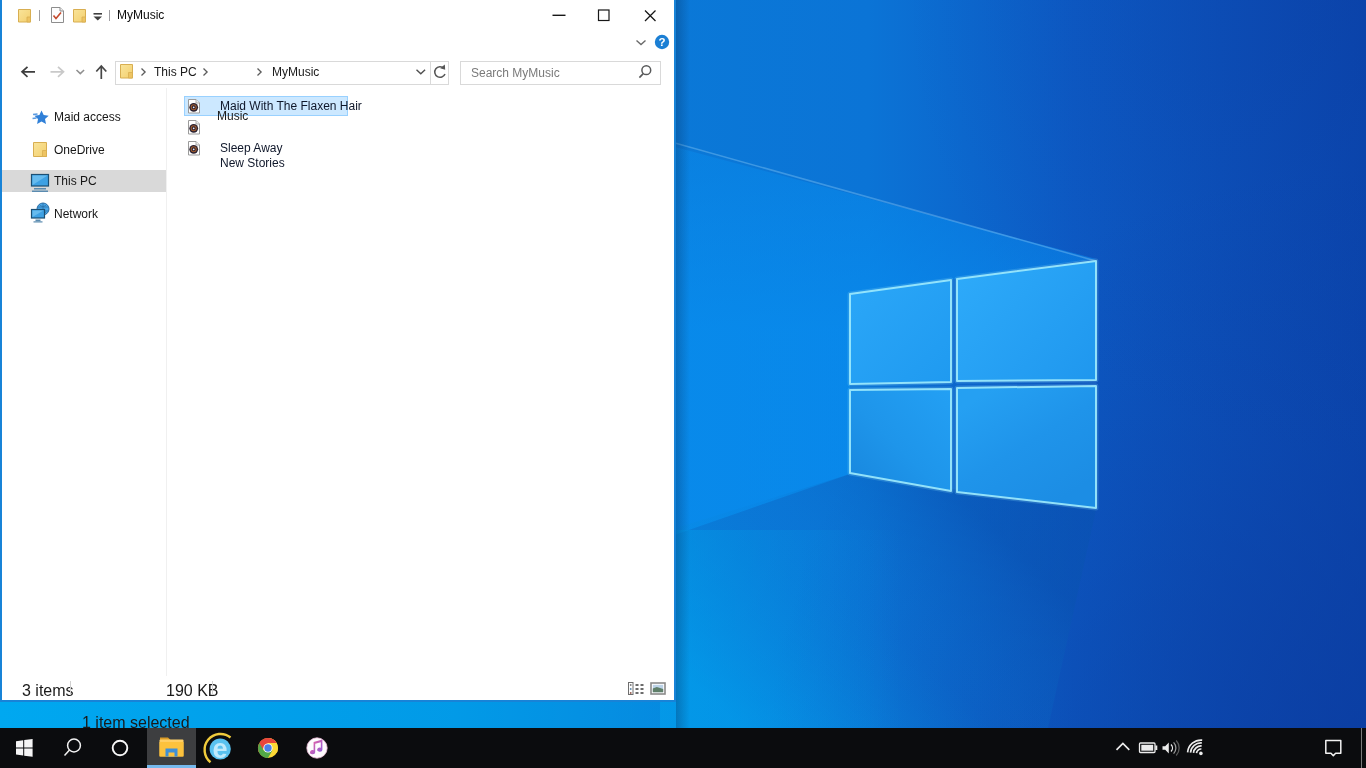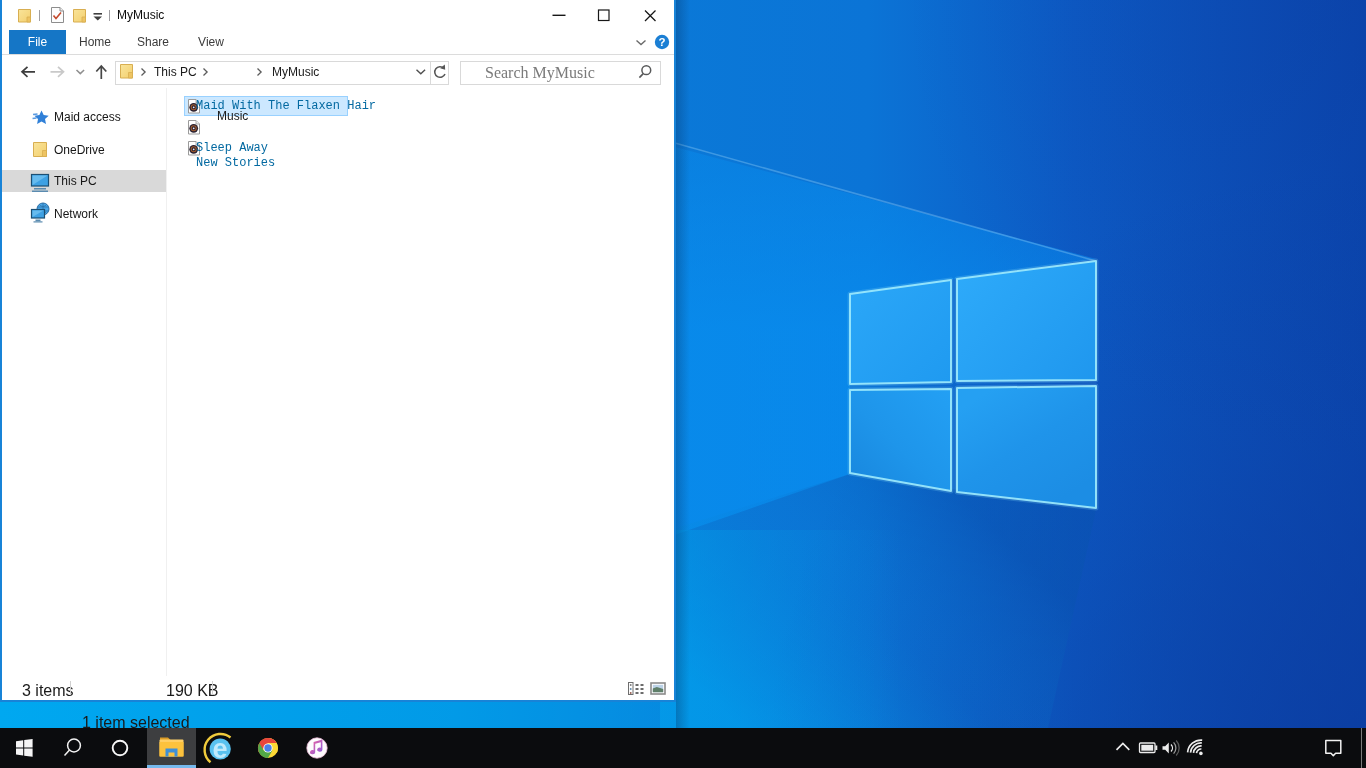--- a/index.html
+++ b/index.html
@@ -28,21 +28,21 @@
 #addr{position:absolute;left:113px;top:6px;width:314px;height:22px;border:1px solid #d9d9d9;}
 #refr{position:absolute;left:427px;top:6px;width:19px;height:22px;border:1px solid #d9d9d9;border-left:none;}
 #search{position:absolute;left:458px;top:6px;width:199px;height:22px;border:1px solid #d9d9d9;}
 .crumb{position:absolute;top:11px;font-size:12px;color:#1a1a1a;line-height:12px;white-space:nowrap;}
 
 .navitem{position:absolute;left:0;font-size:12px;color:#161616;white-space:nowrap;}
 .navtext{position:absolute;left:54px;top:0;line-height:21px;}
 #navsel{position:absolute;left:2px;top:170px;width:164px;height:22px;background:#d9d9d9;}
 #navline{position:absolute;left:166px;top:88px;width:1px;height:588px;background:#f0f0f0;}
 
-.fitem{position:absolute;left:196px;font-size:12px;color:#0369a1;line-height:21px;white-space:nowrap;font-family:Liberation Mono, monospace;}
+.fitem{position:absolute;left:220px;font-size:12px;color:#0f172a;line-height:21px;white-space:nowrap;}
 #fsel{position:absolute;left:184px;top:96px;width:164px;height:20px;background:#cce8ff;border:1px solid #99d1ff;box-sizing:border-box;}
 
 #status{position:absolute;left:2px;top:676px;width:672px;height:24px;font-size:16px;color:#1a1a1a;}
 .ssep{position:absolute;top:5px;width:1px;height:14px;background:#d0d0d0;}
 </style>
 </head>
 <body>
 <div id="screen">
 
 <svg id="wp" width="1366" height="768" viewBox="0 0 1366 768">
@@ -320,31 +320,25 @@
 </g>
 <g>
 <rect x="651" y="683" width="14" height="11" fill="none" stroke="#8a8a8a" stroke-width="1.6"></rect>
 <rect x="652.8" y="684.8" width="10.4" height="7.4" fill="#bcd3e8"></rect>
 <path d="M652.8,688.6 l4,-1.6 l6.4,2 v3.2 h-10.4 z" fill="#5f7f6a"></path>
 </g>
 </svg>
 <div class="ttext">MyMusic</div>
 <div class="qsep" style="left:39px"></div>
 <div class="qsep" style="left:109px"></div>
-<div id="ribbon">
-<div id="ftab">File</div>
-<div class="rtab" style="left:74px;width:38px;">Home</div>
-<div class="rtab" style="left:132px;width:38px;">Share</div>
-<div class="rtab" style="left:190px;width:38px;">View</div>
-</div>
 <div id="toolbar">
 <div id="addr"></div>
 <div id="refr"></div>
 <div id="search">
-          <span style="position:absolute;left:24px;top:5px;font-size:16px;color:#7a7a7a;line-height:12px;white-space:nowrap;font-family:Liberation Serif, serif;">Search MyMusic</span>
+          <span style="position:absolute;left:10px;top:5px;font-size:12px;color:#7a7a7a;line-height:12px;white-space:nowrap;">Search MyMusic</span>
         </div>
 <div class="crumb" style="left:152px;">This PC</div>
 <div class="crumb" style="left:215px;margin-top:44px;">Music</div>
 <div class="crumb" style="left:270px;">MyMusic</div>
 </div>
 <div class="navitem" style="top:107px;">
         <span class="navtext">Maid access</span>
       </div>
 <div class="navitem" style="top:140px;">
         <span class="navtext">OneDrive</span>

